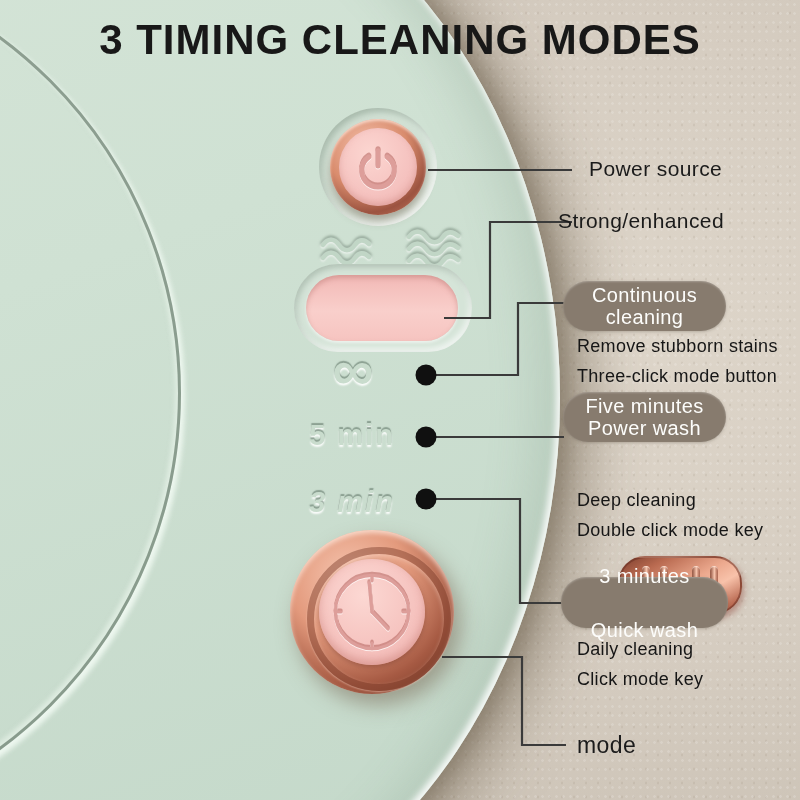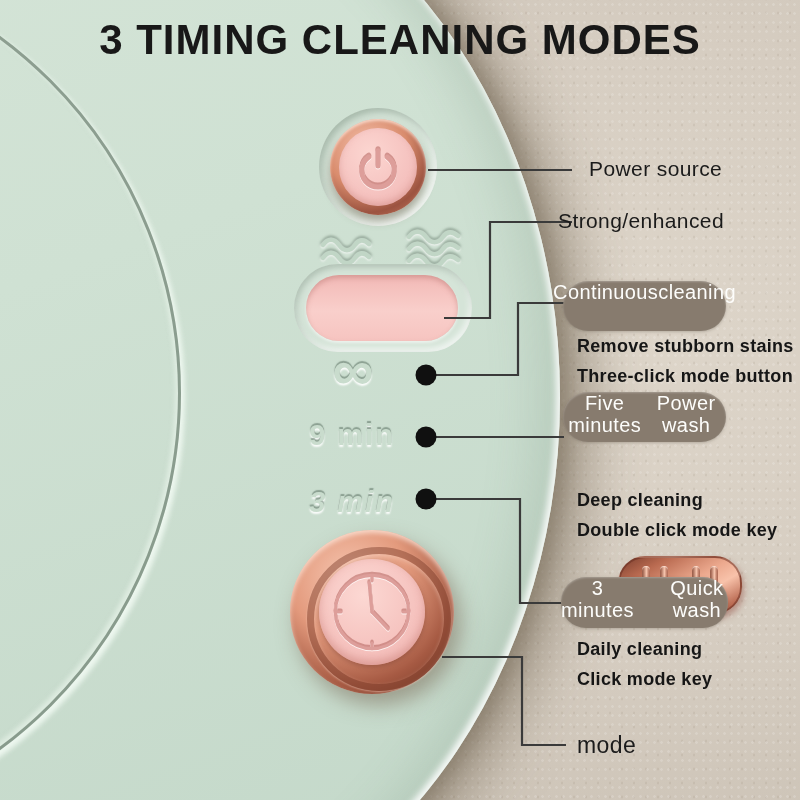--- a/index.html
+++ b/index.html
@@ -81,24 +81,24 @@
     display:flex;align-items:center;justify-content:center;
     background:radial-gradient(circle at 42% 34%, #fcd8d3 0%, #f5c1bd 62%, #edadaa 100%);
     box-shadow:inset 0 -4px 8px rgba(188,110,100,.4), 0 2px 5px rgba(120,62,48,.45);}
   
   .callouts{position:absolute;inset:0;z-index:6;pointer-events:none;}
   .callouts polyline,.callouts line{fill:none;stroke:#3a3a3a;stroke-width:2.2px;}
   .callouts circle{fill:#101010;stroke:none;}
   
   .label{position:absolute;z-index:7;color:#1b1b1b;font-size:21px;letter-spacing:.4px;white-space:nowrap;}
   .badge{position:absolute;z-index:7;background:#877b6e;color:#fdfdfb;border-radius:25px;
-    text-align:center;display:flex;flex-direction:row;justify-content:center;
+    text-align:center;display:flex;flex-direction:column;justify-content:center;
     font-size:20px;line-height:22px;letter-spacing:.4px;
     box-shadow:inset 0 1px 2px rgba(255,255,255,.25), 0 1px 3px rgba(90,80,65,.3);}
-  .desc{position:absolute;z-index:7;color:#161616;font-size:18px;line-height:30px;letter-spacing:.3px;white-space:nowrap;font-weight:bold;}
+  .desc{position:absolute;z-index:7;color:#161616;font-size:18px;line-height:30px;letter-spacing:.3px;white-space:nowrap;}
   
   .title{position:absolute;z-index:8;left:0;top:16px;width:100%;text-align:center;
     color:#181818;font-size:42px;font-weight:bold;letter-spacing:1px;white-space:nowrap;}
 </style>
 </head>
 <body>
 
 <div class="stage">
 
   <div class="device"></div>
@@ -127,21 +127,21 @@
   <div class="toggle-pill">
     <div class="toggle-knob">
       <div class="ridge" style="left:22px;"></div>
       <div class="ridge" style="left:40px;"></div>
       <div class="ridge" style="left:72px;"></div>
       <div class="ridge" style="left:90px;"></div>
     </div>
   </div>
 
   <div class="engraved inf">∞</div>
-  <div class="engraved min" style="top:419px;">9 min</div>
+  <div class="engraved min" style="top:419px;">5 min</div>
   <div class="engraved min" style="top:486px;font-style:italic;">3 min</div>
 
   <div class="clock-outer"></div>
   <div class="clock-groove"></div>
   <div class="clock-face">
     <svg class="glyph-engraved-pink" width="94" height="94" viewBox="0 0 100 100">
       <circle cx="50" cy="50" r="39" stroke-width="3.4"></circle>
       <line x1="50" y1="11" x2="50" y2="17" stroke-width="3.4"></line>
       <line x1="50" y1="83" x2="50" y2="89" stroke-width="3.4"></line>
       <line x1="11" y1="50" x2="17" y2="50" stroke-width="3.4"></line>

